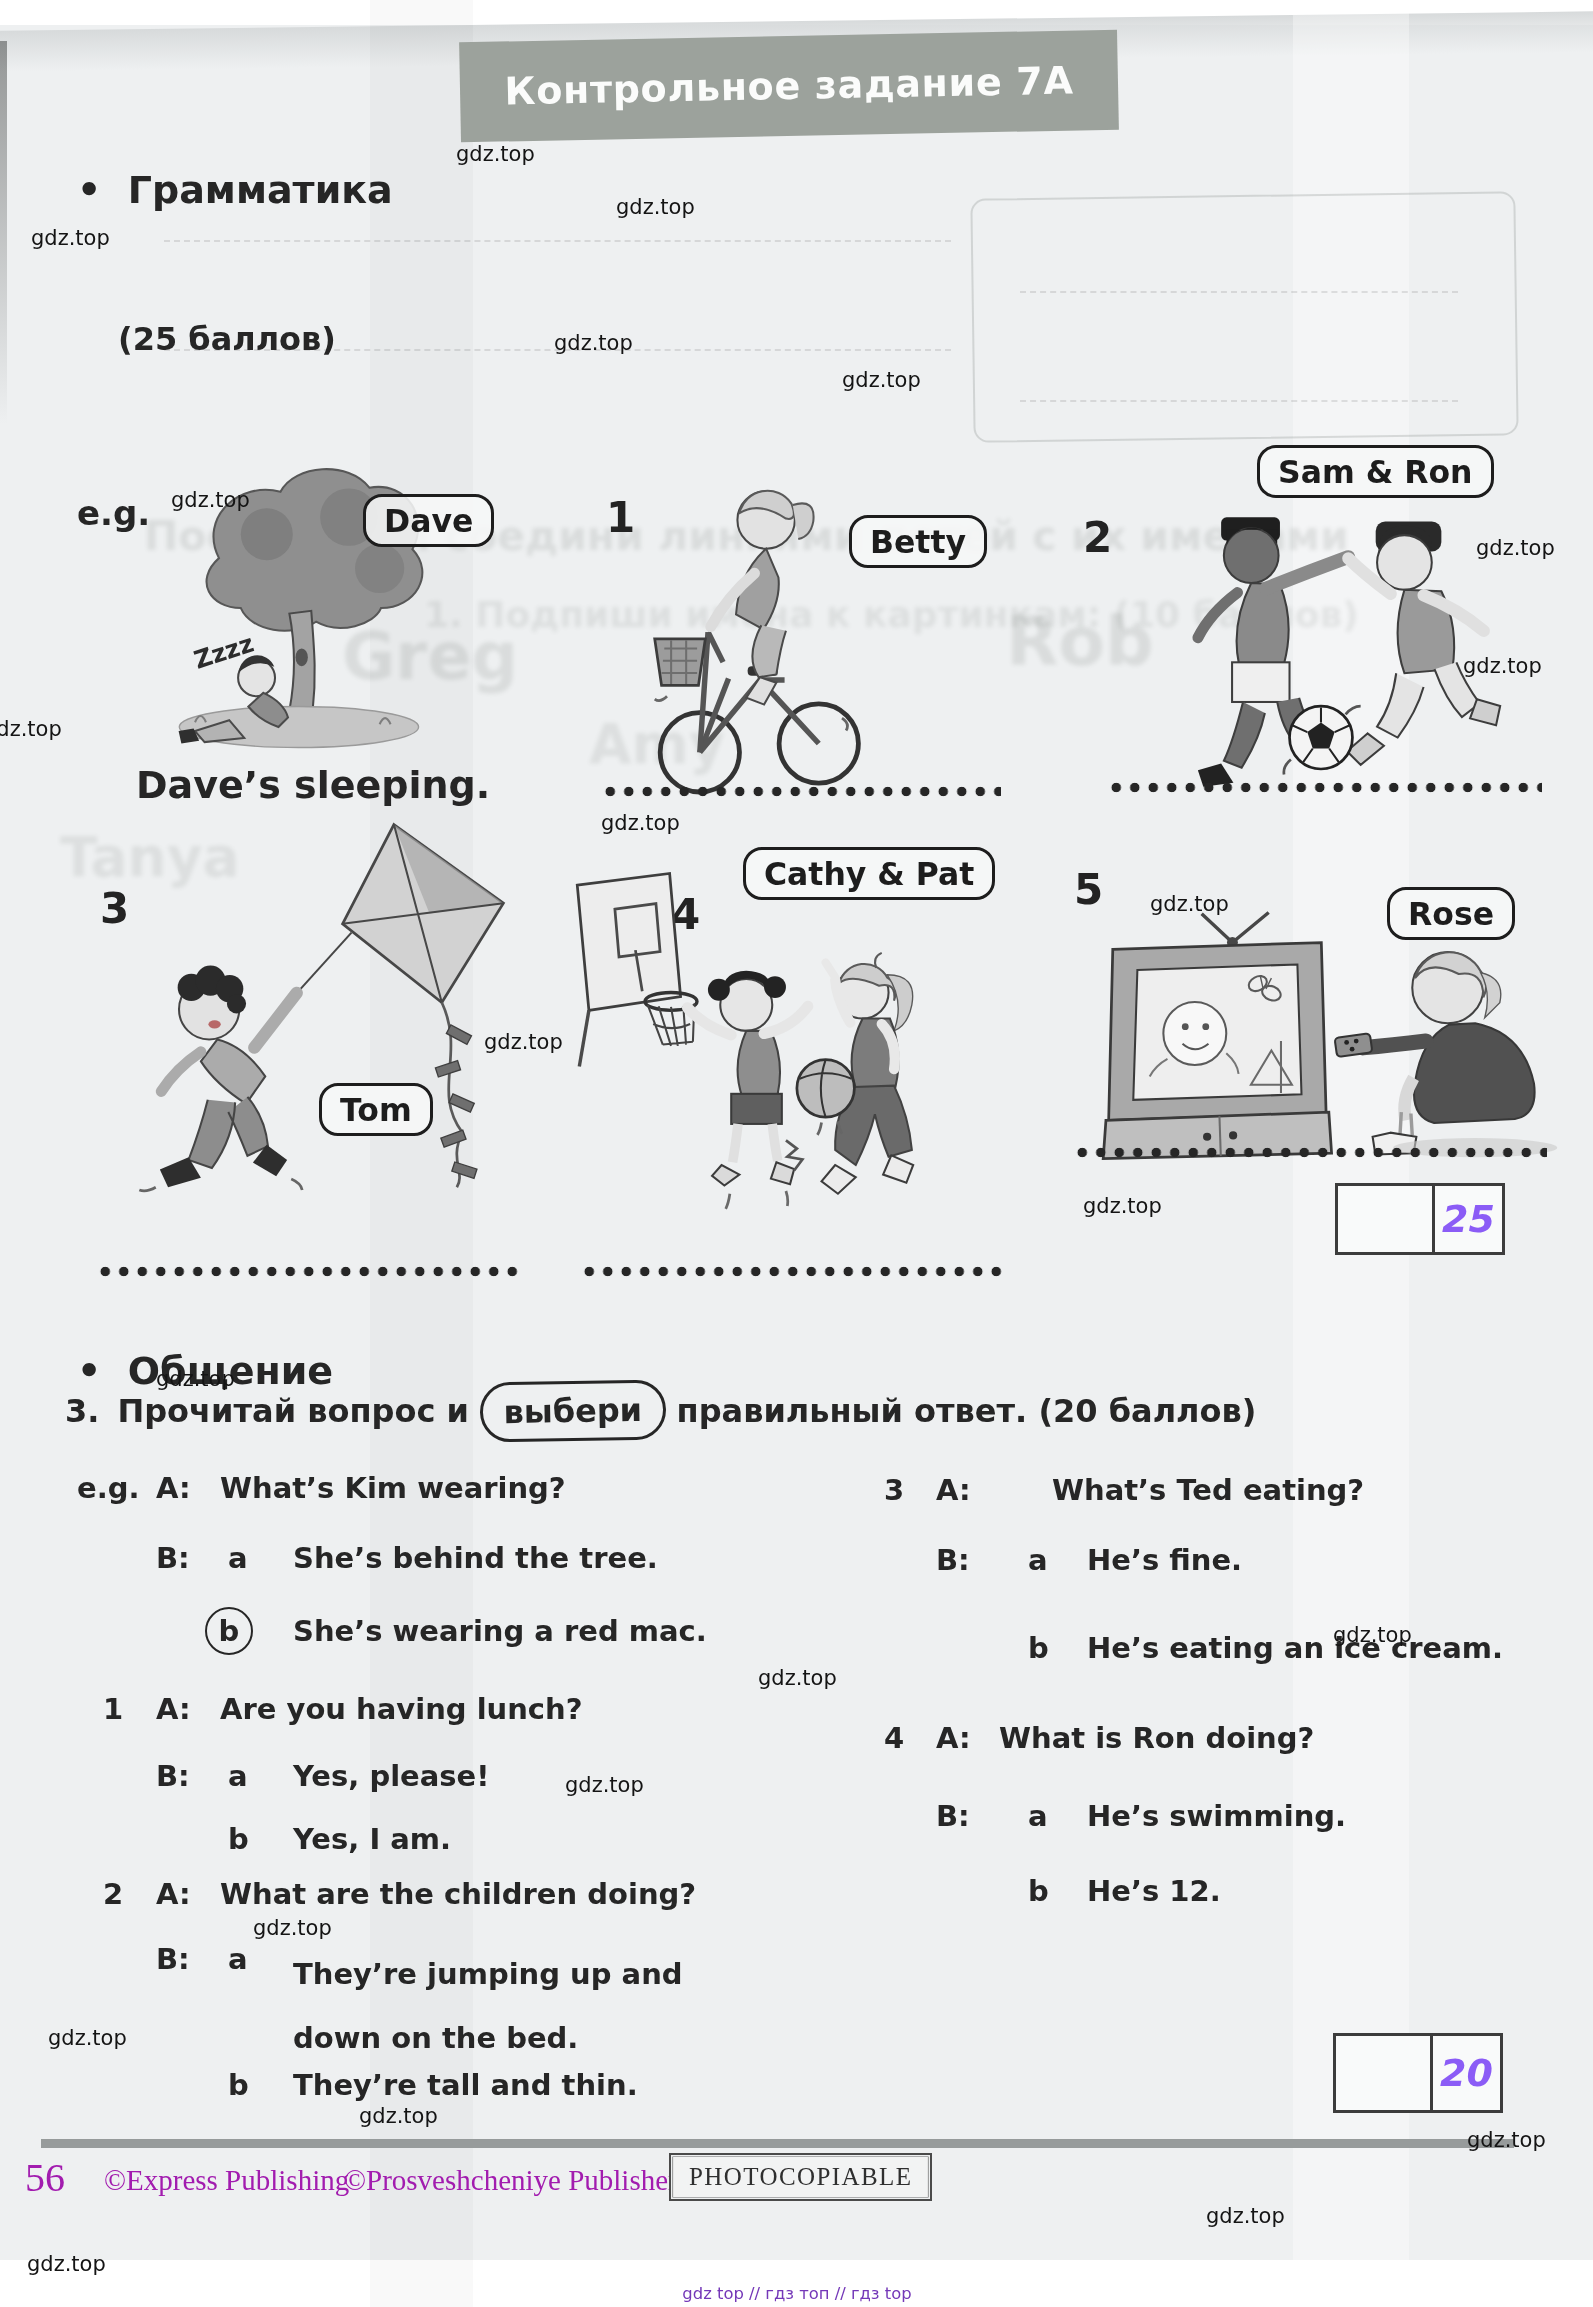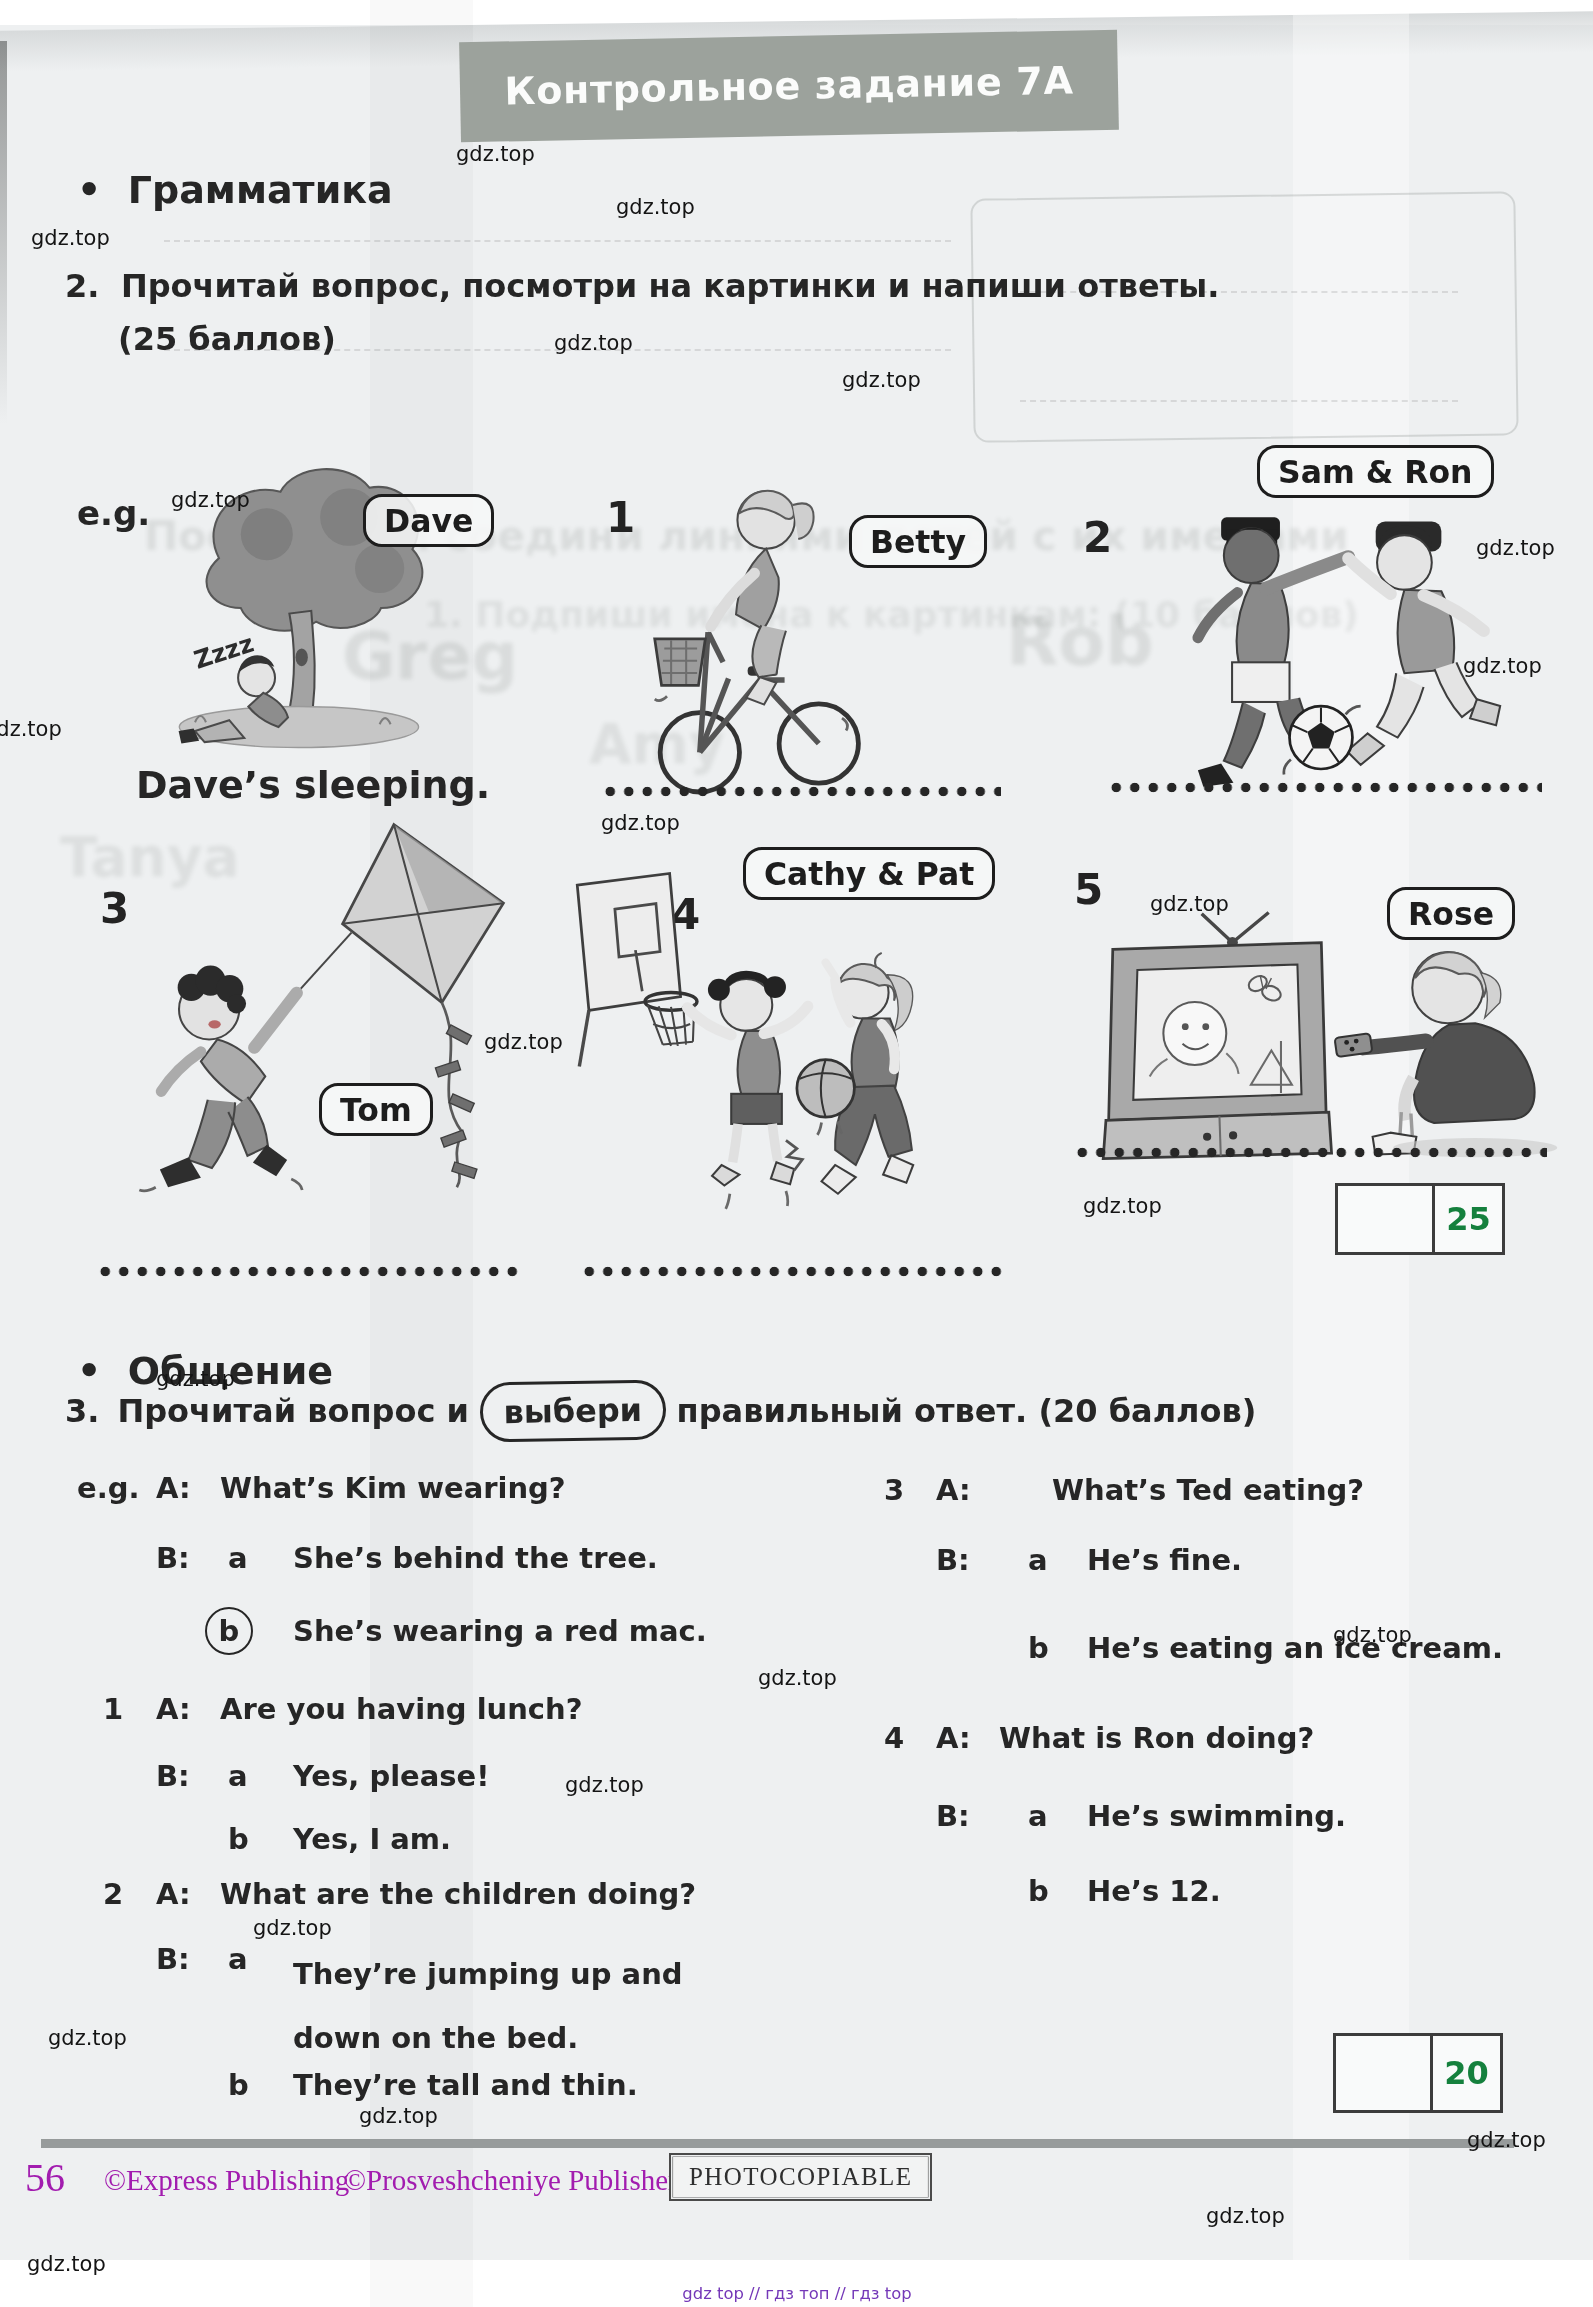--- a/index.html
+++ b/index.html
@@ -38,21 +38,21 @@
     background:rgba(246,247,247,.88);white-space:nowrap;}
   .picnum{position:absolute;font-size:42px;font-weight:bold;color:#232323;}
   
   .dots{position:absolute;height:11px;
     background-image:radial-gradient(circle,#262626 4.4px,rgba(0,0,0,0) 5.1px);
     background-size:18.5px 11px;background-repeat:repeat-x;}
   
   .score{position:absolute;display:flex;border:3.4px solid #3c3c3c;background:rgba(250,251,251,.9);}
   .score .c1{width:94px;}
   .score .c2{width:67px;border-left:3.4px solid #3c3c3c;display:flex;align-items:center;
-    justify-content:center;font-size:32px;font-weight:bold;color:#15803d;}
+    justify-content:center;font-size:38px;font-weight:bold;color:#8b5cf6;font-style:italic;}
   
   #task3-line{position:absolute;left:65px;top:1381px;display:flex;align-items:center;
     white-space:nowrap;}
   #task3-line .seg{font-size:32px;font-weight:bold;color:#262626;}
   .ellipse{border:3.4px solid #262626;border-radius:684px;padding:8.2px 20.5px;margin:0 11px;
     transform:rotate(-1deg);}
   .circle-letter{display:inline-flex;width:44px;height:44px;border:2.7px solid #262626;
     border-radius:50%;align-items:center;justify-content:center;}
   .dlg{font-size:29px;}
   .wrapa{white-space:normal;width:445px;line-height:64px;}
@@ -95,24 +95,20 @@
 
   <div id="hdr">
     <span>Контрольное задание 7А</span>
   </div>
 
   <div class="line" style="left:77px;top:168px;">
     <span class="b h-sec">•</span>
     <span class="b h-sec" style="margin-left:23px;">Грамматика</span>
   </div>
 
-  <div class="line" style="left:65px;top:267px;">
-    <span class="b task-line">2.</span>
-    <span class="b task-line" style="margin-left:18px;">Прочитай вопрос, посмотри на картинки и напиши ответы.</span>
-  </div>
   <div class="line b task-line" style="left:118px;top:320px;">(25 баллов)</div>
 
 
   <div class="cell" style="left:77px;top:493px;font-size:34px;">e.g.</div>
 
   <svg style="left:154px;top:452px;" width="294" height="308" viewBox="0 0 430 450" aria-label="boy sleeping under a tree">
     <path d="M95,155 C65,95 125,42 185,58 C205,18 285,12 315,52 C372,42 402,98 378,142 C412,178 382,228 332,228 C322,252 272,268 237,248 C202,272 142,262 127,228 C82,228 58,188 95,155 Z" fill="#8f8f8f" stroke="#575757" stroke-width="3"></path>
     <circle cx="165" cy="120" r="38" fill="#7a7a7a" opacity=".8"></circle>
     <circle cx="285" cy="95" r="42" fill="#7a7a7a" opacity=".7"></circle>
     <circle cx="330" cy="170" r="36" fill="#7a7a7a" opacity=".6"></circle>

